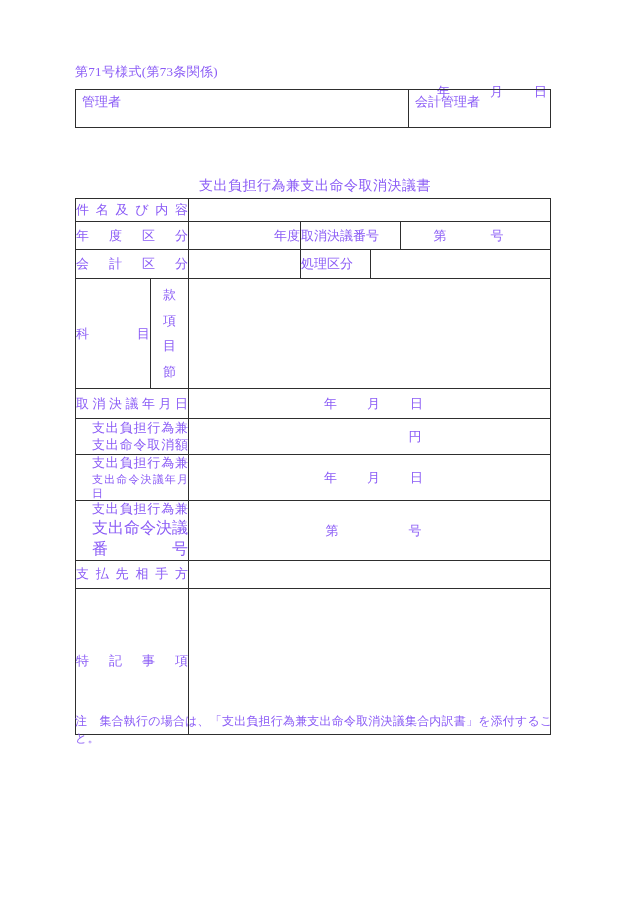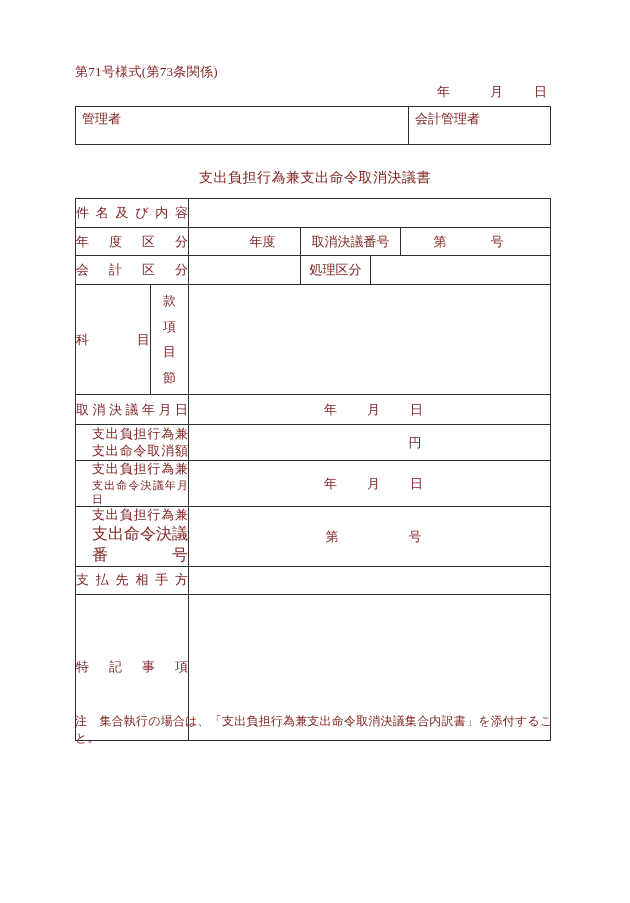--- a/index.html
+++ b/index.html
@@ -3,21 +3,21 @@
 <meta charset="utf-8">
 <style>
   * { margin: 0; padding: 0; box-sizing: border-box; }
   html, body { background: #ffffff; }
   .page {
     position: relative;
     width: 630px;
     height: 903px;
     background: #ffffff;
     font-family: "Liberation Serif", "DejaVu Serif", serif;
-    color: #7f1d1d;
+    color: #8b5cf6;
     overflow: hidden;
   }
   .form-number {
     position: absolute;
     left: 75px;
     top: 63px;
     font-size: 13px;
     letter-spacing: 0.3px;
   }
   .date-line {
@@ -29,58 +29,58 @@
     justify-content: flex-end;
     font-size: 13px;
   }
   .date-line .y { margin-right: 40px; }
   .date-line .m { margin-right: 31px; }
   .date-line .d { margin-right: 3px; }
 
   .header-table {
     position: absolute;
     left: 75px;
-    top: 106px;
+    top: 89px;
     width: 475px;
     border-collapse: collapse;
     table-layout: fixed;
     font-size: 13px;
   }
   .header-table td {
     border: 1px solid #2e2e2e;
     vertical-align: top;
     padding: 3px 6px;
     height: 38px;
   }
 
   .title {
     position: absolute;
     left: 0;
-    top: 169px;
+    top: 177px;
     width: 630px;
     text-align: center;
     font-size: 14px;
     letter-spacing: 0.5px;
   }
 
   .main-table {
     position: absolute;
     left: 75px;
     top: 198px;
     width: 475px;
     border-collapse: collapse;
     table-layout: fixed;
     font-size: 13px;
   }
   .main-table td {
     border: 1px solid #2e2e2e;
     padding: 0;
     vertical-align: middle;
   }
-  tr.r-case  > td { height: 29px; margin-left: 40px; }
+  tr.r-case  > td { height: 23px; margin-left: 40px; }
   tr.r-fy    > td { height: 28px; }
   tr.r-acct  > td { height: 29px; }
   tr.r-subj  > td { height: 109px; }
   tr.r-cdate > td { height: 30px; }
   tr.r-camt  > td { height: 36px; }
   tr.r-rdate > td { height: 36px; }
   tr.r-rnum  > td { height: 36px; }
   tr.r-payee > td { height: 28px; }
   tr.r-remarks > td { height: 146px; margin-top: 40px; }
 
@@ -93,25 +93,25 @@
   .two-line .ll {
     display: block;
     text-align: justify;
     text-align-last: justify;
     line-height: 1.3;
     margin-left: 16px;
   }
   .ll.semi  { font-size: 16px; }
   .ll.tight { font-size: 11px; }
 
-  .c-label { text-align: center; }
+  .c-label { }
 
   .fy-val {
     display: flex;
-    justify-content: center;
+    justify-content: flex-end;
     padding-left: 36px;
   }
   .no-vals-sm {
     display: flex;
     justify-content: center;
     gap: 44px;
     padding-right: 14px;
   }
   .no-vals {
     display: flex;

